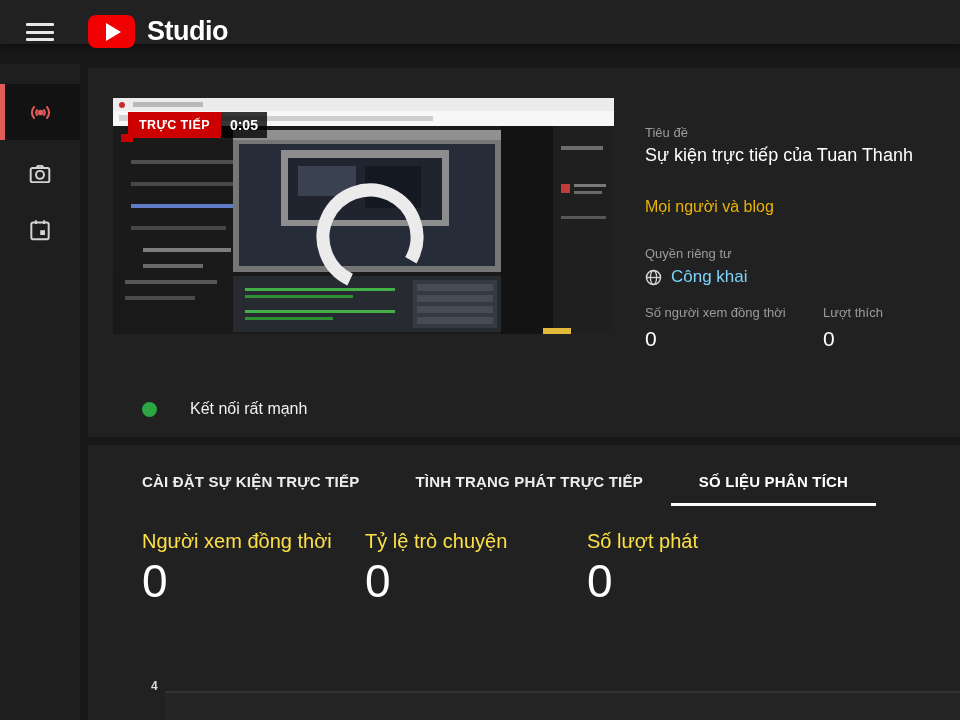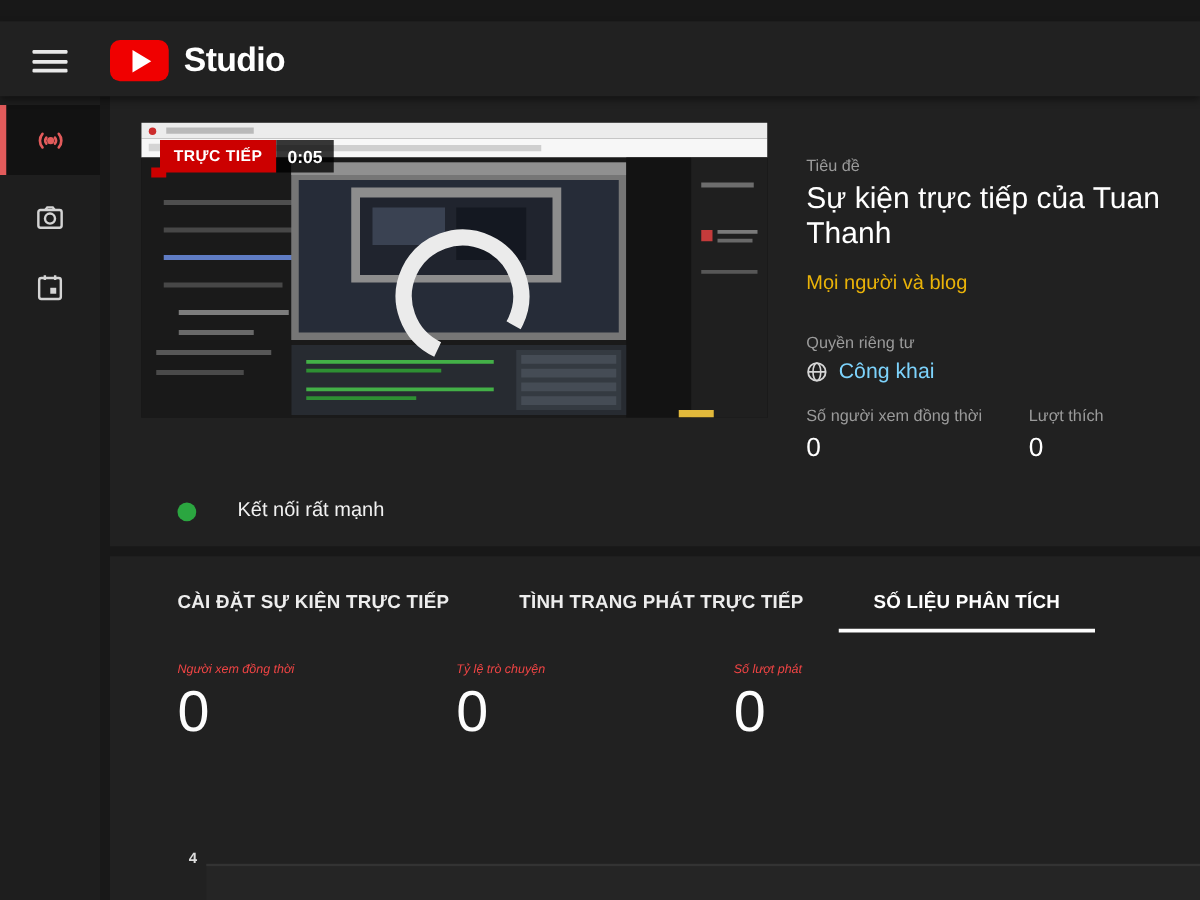--- a/index.html
+++ b/index.html
@@ -5,21 +5,21 @@
   * { margin:0; padding:0; box-sizing:border-box; }
   html,body { width:960px; height:720px; }
   body {
     position:relative; overflow:hidden; background:#181818;
     font-family:"Liberation Sans","DejaVu Sans",sans-serif;
     -webkit-font-smoothing:antialiased;
   }
   .abs { position:absolute; }
 
   
-  .topbar { left:0; top:17px; width:960px; height:60px; background:#212121;
+  .topbar { left:0; top:0; width:960px; height:44px; background:#212121;
             box-shadow:0 3px 6px rgba(0,0,0,.45); z-index:30; }
   .menu-btn { left:26px; top:23px; width:28px; height:18px; cursor:pointer; }
   .menu-btn i { display:block; width:28px; height:3px; background:#e8e8e8; border-radius:1px; margin-bottom:4.5px; }
   .logo { left:88px; top:15px; display:flex; align-items:center; cursor:pointer; }
   .logo-mark { width:47px; height:33px; background:#f00000; border-radius:8px;
                display:flex; align-items:center; justify-content:center; }
   .logo-mark i { width:0; height:0; border-left:15px solid #fff; border-top:9px solid transparent; border-bottom:9px solid transparent; margin-left:3px; }
   .wordmark { color:#fff; font-size:27px; font-weight:700; letter-spacing:-0.5px; margin-left:12px; }
 
   
@@ -51,42 +51,42 @@
   .live-ind .txt { color:#fff; font-size:15px; font-weight:700; letter-spacing:.3px; }
   .gear-btn { left:410px; top:8px; cursor:pointer; }
   .fs-btn { left:453px; top:8px; cursor:pointer; }
 
   
   .t { position:absolute; }
 
   
   .info { left:557px; top:57px; width:305px; }
   .lbl { color:#9b9b9b; font-size:13px; }
-  .info .title-v { color:#fff; font-size:24px; margin:5px 0 17px; }
+  .info .title-v { color:#fff; font-size:18px; margin:5px 0 32px; }
   .info .cat-v { color:#eab308; font-size:16px; margin:6px 0 30px; }
   .priv-row { display:flex; align-items:center; margin:6px 0 18px; }
   .priv-row .v { color:#7dd3fc; font-size:17px; margin-left:9px; }
   .counts { display:flex; }
   .counts .col1 { width:178px; }
   .counts .num { color:#fff; font-size:21px; margin-top:7px; }
 
   
   .conn { left:54px; top:332px; display:flex; align-items:center; }
   .conn .dot { width:15px; height:15px; border-radius:50%; background:#2ba640; }
   .conn .txt { color:#f1f1f1; font-size:16px; margin-left:33px; }
 
   
   .tabs { left:26px; top:7px; display:flex; }
   .tab { padding:21px 28px 13px; color:#ededed; font-size:15px; font-weight:700;
          letter-spacing:.2px; border-bottom:3px solid transparent; cursor:pointer; white-space:nowrap; }
   .tab.active { color:#fff; border-bottom-color:#fdfdfd; }
 
   
   .metric { top:85px; }
-  .metric .m-lbl { color:#ef4444; font-size:10px;font-style:italic; }
+  .metric .m-lbl { color:#fde047; font-size:20px; }
   .metric .m-val { color:#fdfdfd; font-size:46px; font-weight:400; line-height:1.15; margin-top:2px; }
 
   
   .chart-tick { left:63px; top:234px; color:#dcdcdc; font-size:12px; font-weight:700; }
   .chart-line { left:77px; top:246px; right:0; height:2px; background:#333333; }
   .chart-band { left:77px; top:248px; right:0; bottom:0; background:rgba(255,255,255,.02); }
 </style>
 </head>
 <body>
 

